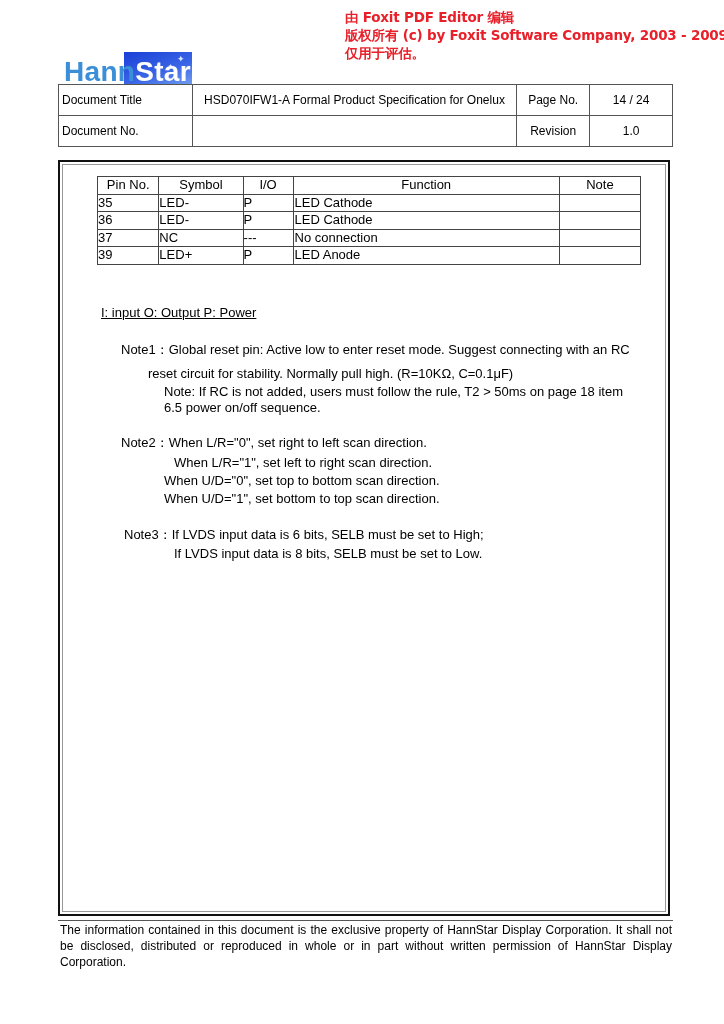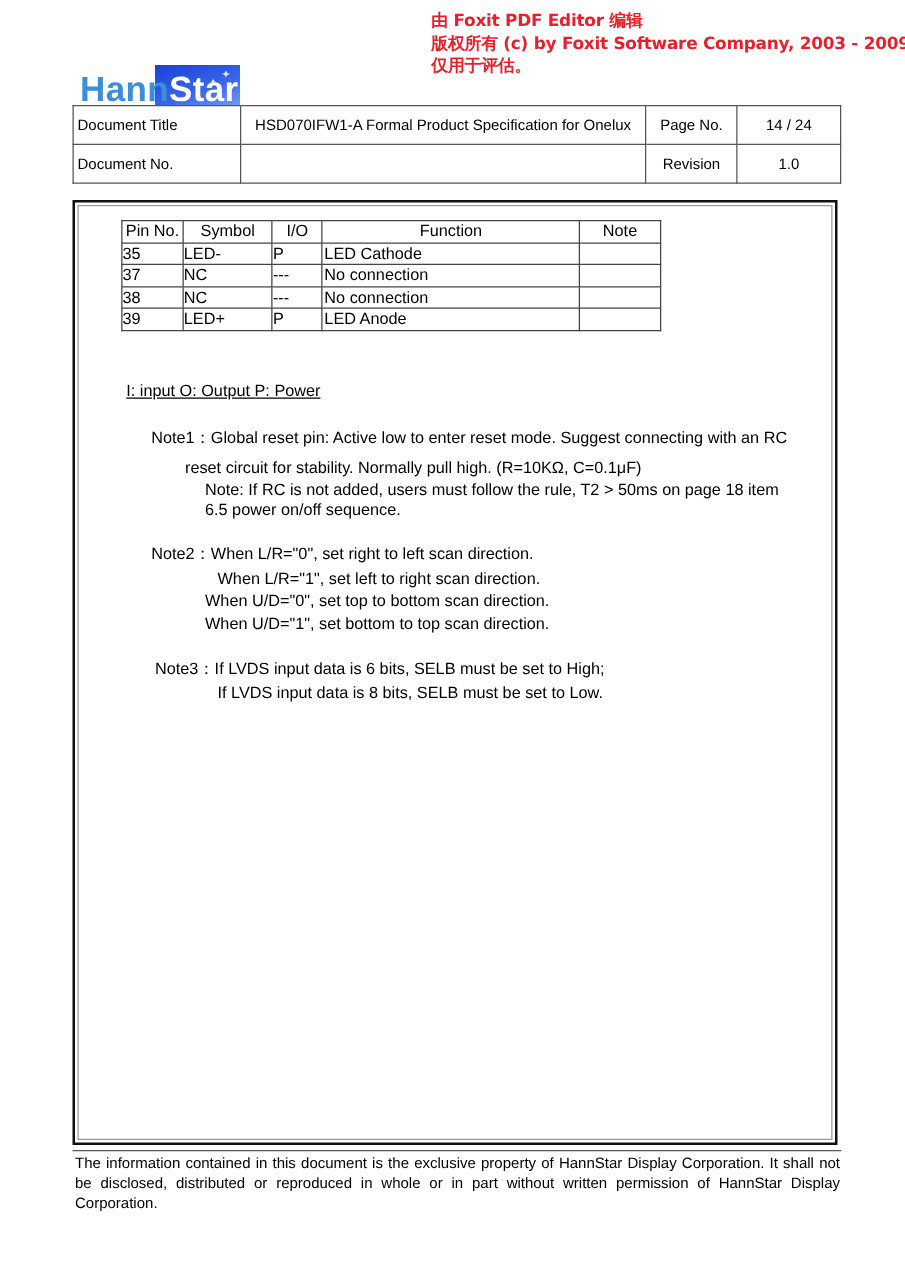--- a/index.html
+++ b/index.html
@@ -38,21 +38,21 @@
   table.header td.c { text-align: center; }
   .frame {
     position: absolute; left: 58px; top: 160px; width: 612px; height: 756px;
     border: 2px solid #111; box-sizing: border-box;
   }
   .frame .inner {
     position: absolute; left: 2px; top: 2px; right: 2px; bottom: 2px;
     border: 1px solid #999;
   }
   table.pins {
-    position: absolute; left: 97px; top: 176px; width: 432px;
+    position: absolute; left: 97px; top: 176px; width: 544px;
     border-collapse: collapse; font-size: 13px;
   }
   table.pins th, table.pins td {
     border: 1px solid #444; height: 16.5px; padding: 0; font-weight: normal; line-height: 16px;
   }
   table.pins th { text-align: center; }
   table.pins td.c { text-align: left; }
   table.pins td.l { text-align: left; padding-left: 1px; }
   .legend { position: absolute; left: 101px; top: 305px; font-size: 13px; text-decoration: underline; }
   .note { position: absolute; font-size: 13px; line-height: 18px; white-space: nowrap; }
@@ -123,28 +123,28 @@
     <th>Note</th>
   </tr>
   <tr>
     <td class="c">35</td>
     <td class="c">LED-</td>
     <td class="c">P</td>
     <td class="l">LED Cathode</td>
     <td class="c"></td>
   </tr>
   <tr>
-    <td class="c">37</td>
-    <td class="c">NC</td>
-    <td class="c">---</td>
-    <td class="l">No connection</td>
+    <td class="c">36</td>
+    <td class="c">LED-</td>
+    <td class="c">P</td>
+    <td class="l">LED Cathode</td>
     <td class="c"></td>
   </tr>
   <tr>
-    <td class="c">38</td>
+    <td class="c">37</td>
     <td class="c">NC</td>
     <td class="c">---</td>
     <td class="l">No connection</td>
     <td class="c"></td>
   </tr>
   <tr>
     <td class="c">39</td>
     <td class="c">LED+</td>
     <td class="c">P</td>
     <td class="l">LED Anode</td>

